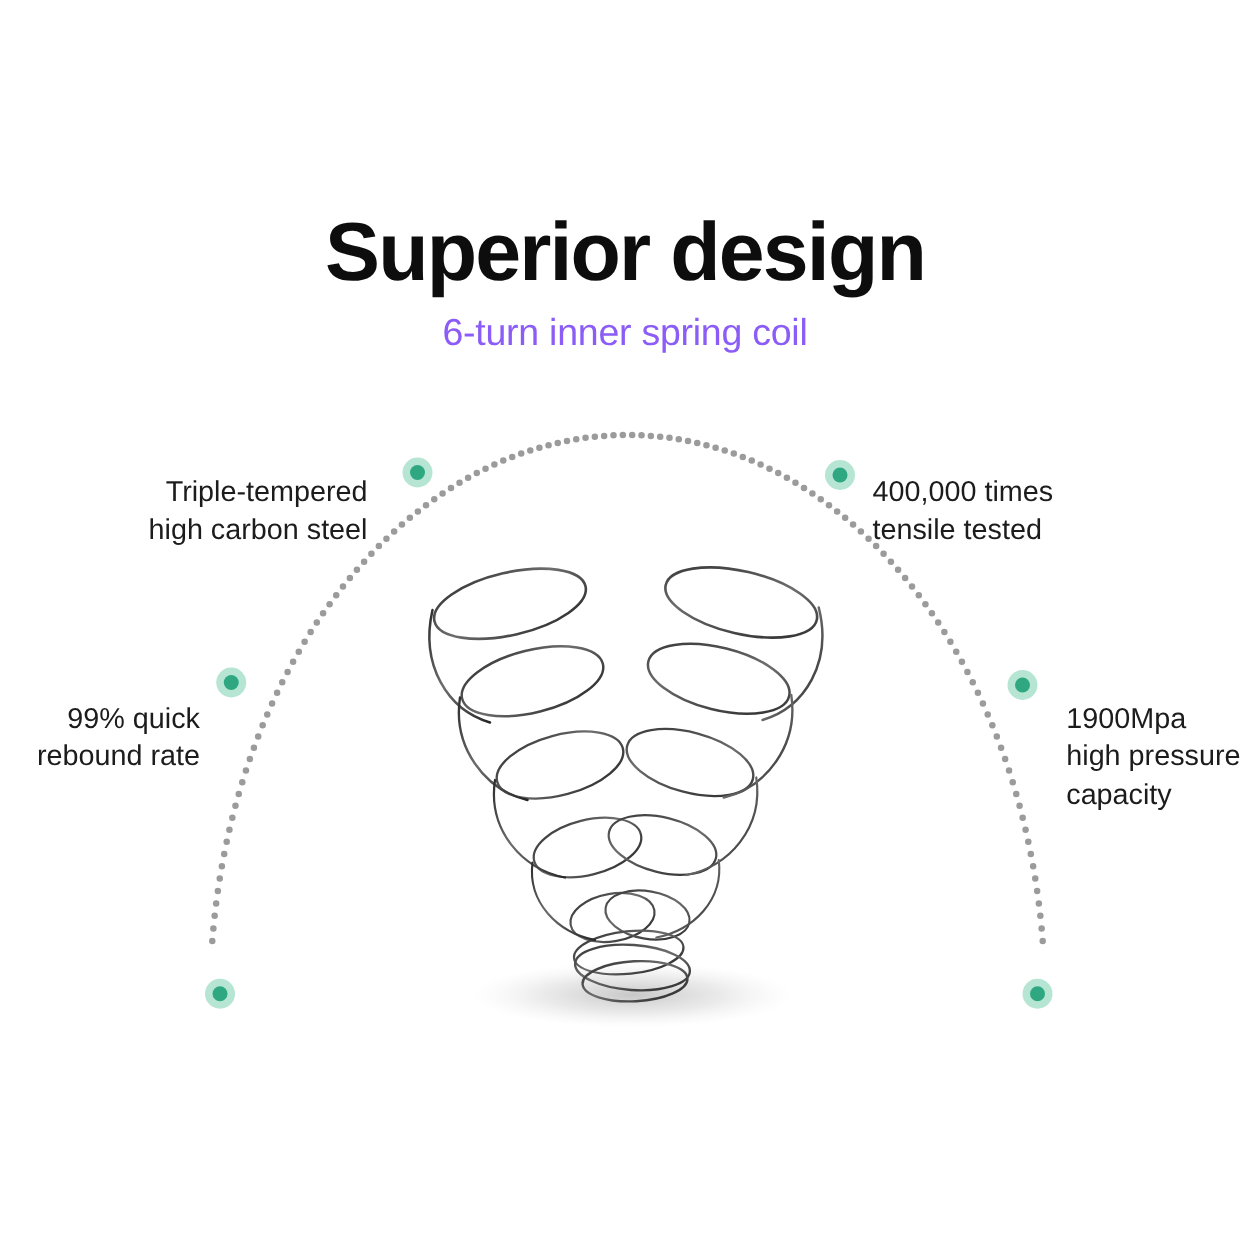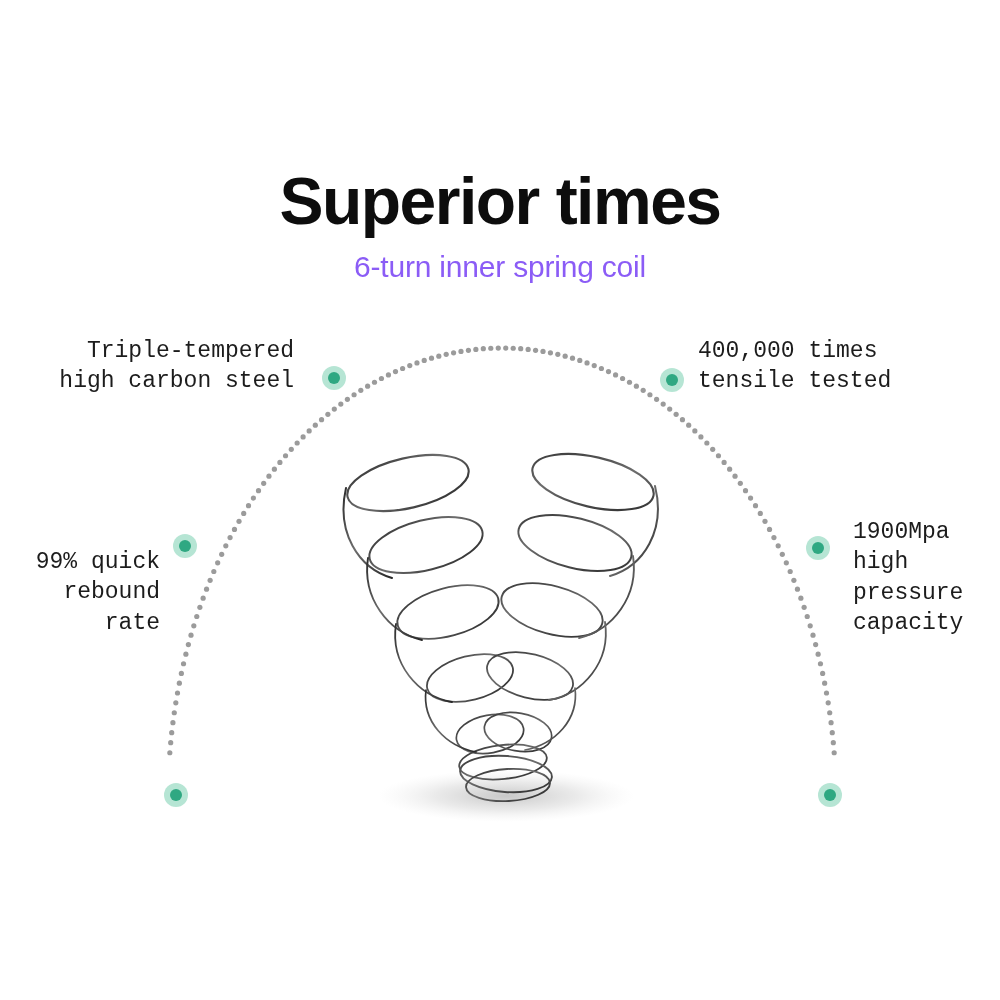--- a/index.html
+++ b/index.html
@@ -55,32 +55,33 @@
     left: 0;
     top: 0;
     width: 1000px;
     height: 1000px;
     pointer-events: none;
   }
 
   
   .feature-label {
     position: absolute;
-    font-family: Liberation Mono, monospace;
+    font-family: Liberation Sans, sans-serif;
     font-size: 23px;
     font-weight: 400;
     line-height: 1.32;
     color: #1c1c1c;
     white-space: pre-line;
+    margin-top: 42px;
   }
   .feature-label.right-align { text-align: right; }
   .feature-label.left-align  { text-align: left; }
 
   .lbl-triple   { right: 706px; top: 336px; }
-  .lbl-rebound  { right: 840px; top: 547px; }
+  .lbl-rebound  { right: 840px; top: 517px; }
   .lbl-multi    { right: 845px; top: 759px; }
   .lbl-tensile  { left: 698px;  top: 336px; }
   .lbl-pressure { left: 853px;  top: 517px; }
   .lbl-lowsound { left: 858px;  top: 759px; }
 
   
   #spring-figure {
     position: absolute;
     left: 330px;
     top: 440px;
@@ -88,21 +89,21 @@
     height: 390px;
   }
   #spring-figure svg { display: block; }
 </style>
 </head>
 <body>
 
 <div id="stage">
 
   <div class="heading-block">
-    <h1 class="page-title">Superior times</h1>
+    <h1 class="page-title">Superior design</h1>
     <p class="page-subtitle">6-turn inner spring coil</p>
   </div>
 
   <svg id="arc-layer" viewBox="0 0 1000 1000">
     <g id="arc-dots">
         <circle cx="169.83" cy="752.75" r="2.6" fill="#9b9b9b"></circle>
         <circle cx="170.69" cy="742.70" r="2.6" fill="#9b9b9b"></circle>
         <circle cx="171.72" cy="732.68" r="2.6" fill="#9b9b9b"></circle>
         <circle cx="172.92" cy="722.70" r="2.6" fill="#9b9b9b"></circle>
         <circle cx="174.28" cy="712.75" r="2.6" fill="#9b9b9b"></circle>

